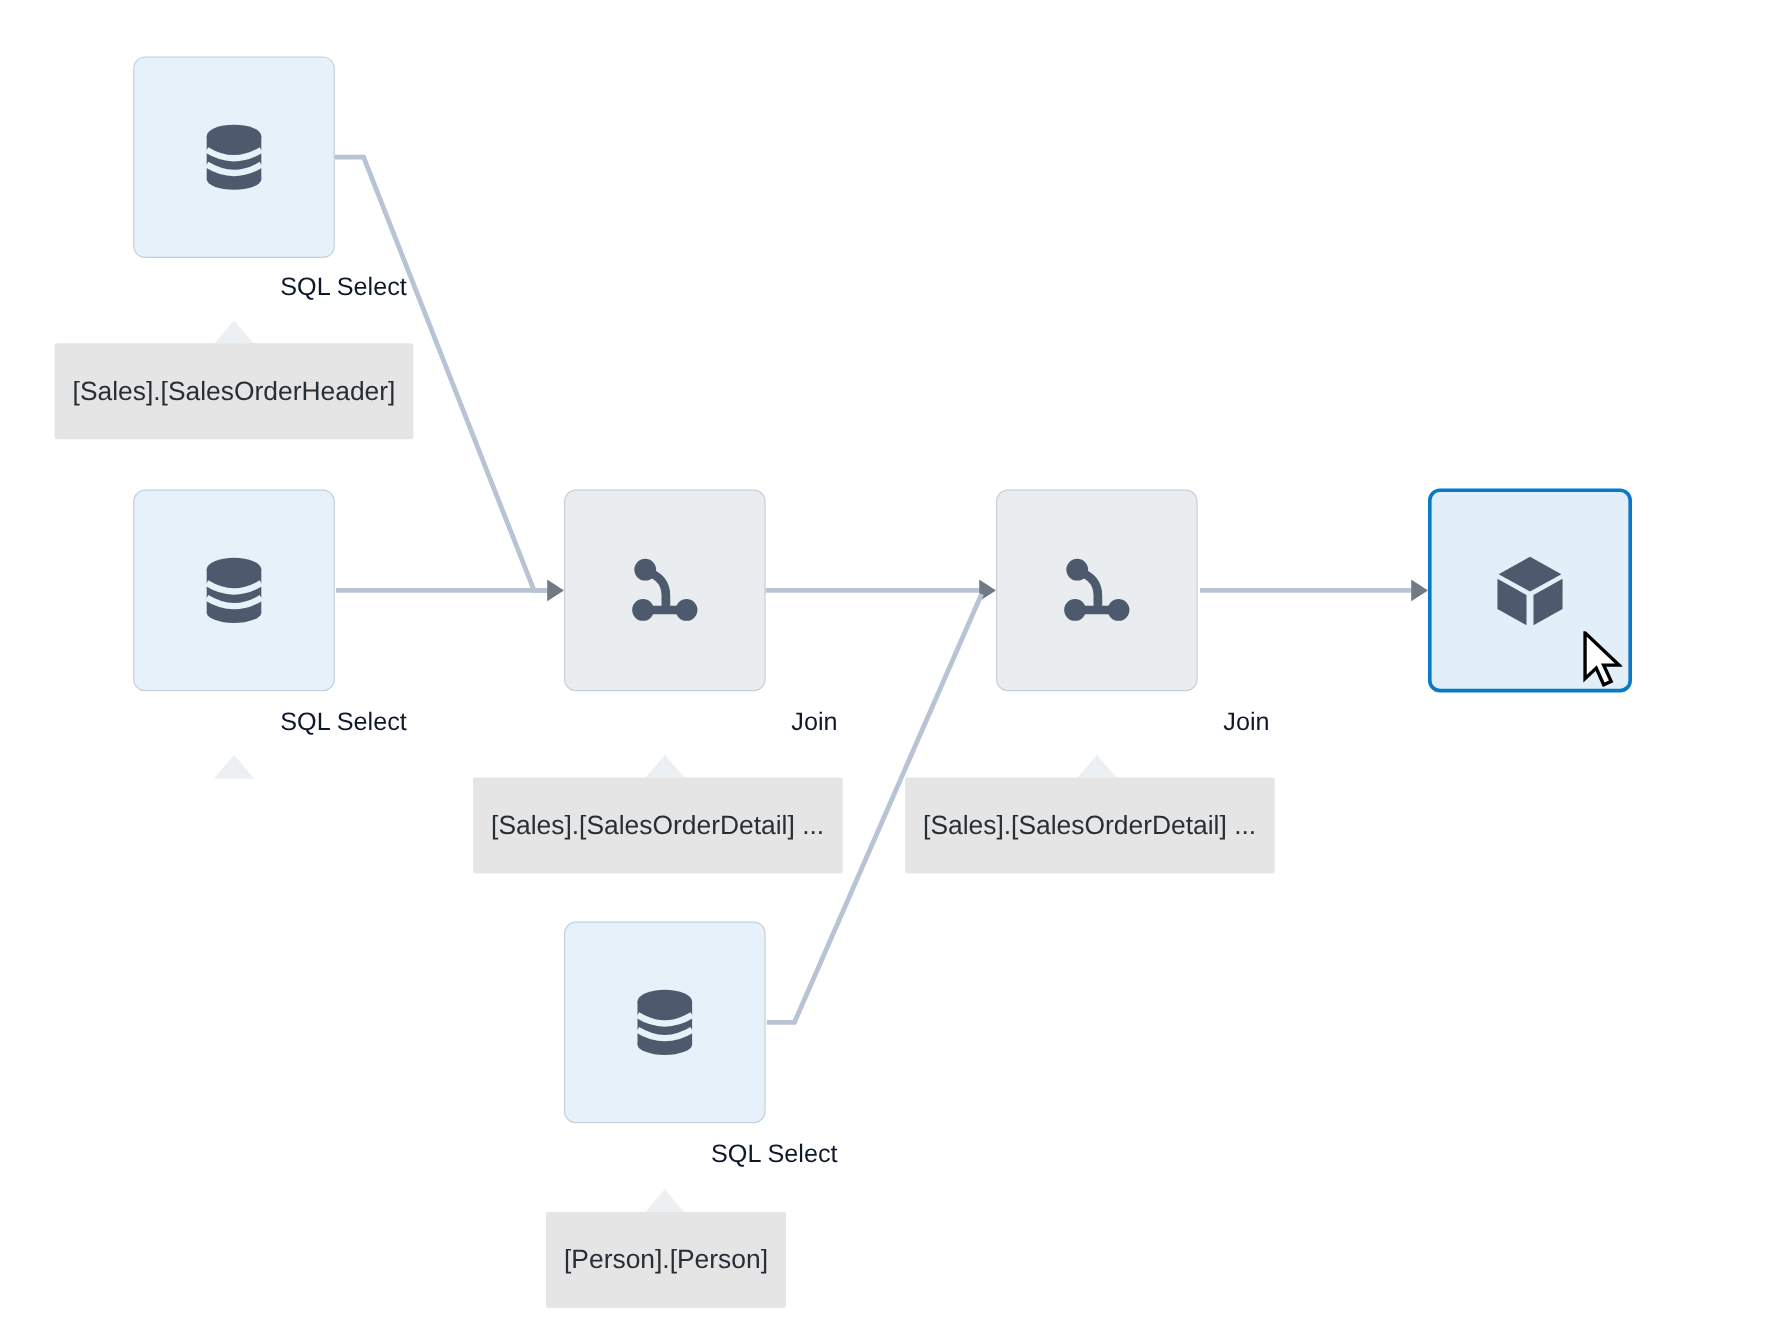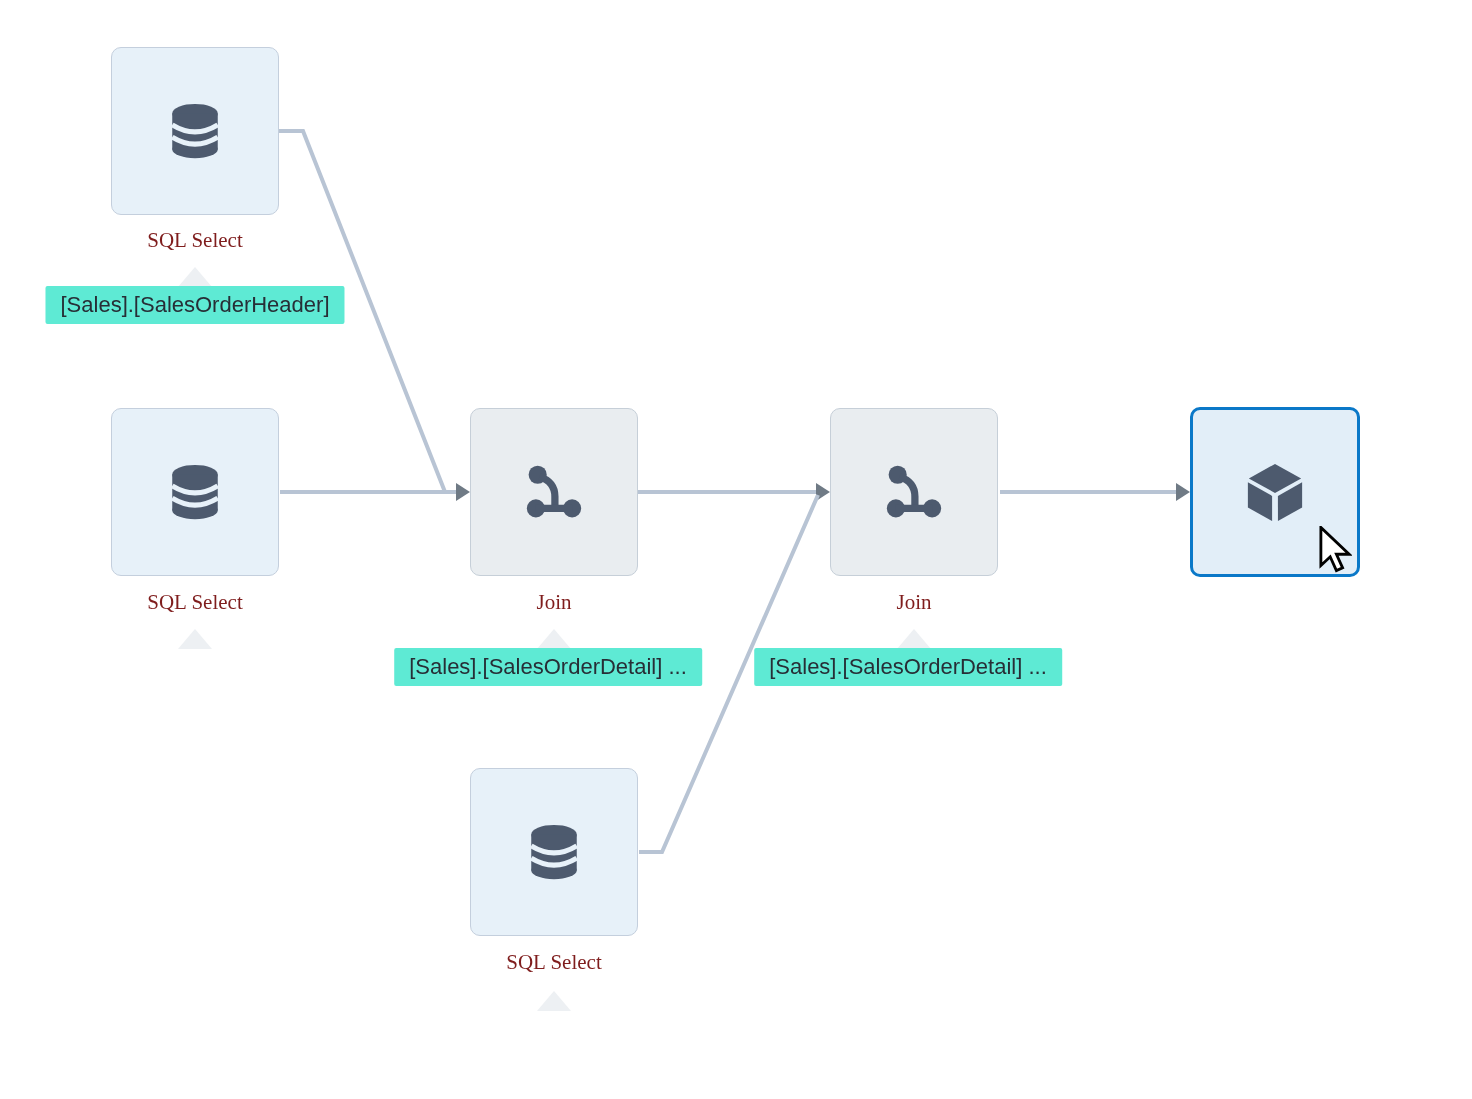--- a/index.html
+++ b/index.html
@@ -42,44 +42,43 @@
   }
   .node.selected {
     background: #e2eef8;
     border: 3px solid #0a78c8;
     width: 170px;
     height: 170px;
   }
   .node-label {
     position: absolute;
     width: 288px;
-    text-align: center;
+    text-align: right;
     font-size: 21px;
-    color: #7f1d1d;
-    z-index: 2;
-    font-family: Liberation Serif, serif;
+    color: #0f172a;
+    z-index: 2;
   }
   .caret {
     position: absolute;
     width: 0;
     height: 0;
     border-left: 17px solid transparent;
     border-right: 17px solid transparent;
     border-bottom: 20px solid #edf0f3;
     transform: translateX(-50%);
     z-index: 2;
   }
   .tooltip {
     position: absolute;
     transform: translateX(-50%);
-    background: #5eead4;
+    background: #e5e5e5;
     color: #272e36;
     font-size: 22px;
     line-height: 28px;
-    padding: 5px 15px;
+    padding: 26px 15px;
     white-space: nowrap;
     border-radius: 2px;
     z-index: 2;
   }
   .cursor {
     position: absolute;
     z-index: 10;
     pointer-events: none;
   }
 </style>
@@ -184,18 +183,19 @@
         <ellipse cx="32" cy="13" rx="26" ry="11"></ellipse>
         <rect x="6" y="13" width="52" height="41"></rect>
         <ellipse cx="32" cy="54" rx="26" ry="10"></ellipse>
       </g>
       <path d="M6 26 Q32 42 58 26" fill="none" stroke="#e7f1f9" stroke-width="6"></path>
       <path d="M6 40 Q32 56 58 40" fill="none" stroke="#e7f1f9" stroke-width="6"></path>
     </svg>
   </div>
   <div class="node-label" style="left:410px;top:950px">SQL Select</div>
   <div class="caret" style="left:554px;top:991px"></div>
+  <div class="tooltip" style="left:555px;top:1010px">[Person].[Person]</div>
 
   <svg class="cursor" style="left:1318px;top:526px" width="34" height="48" viewBox="0 0 24 34">
     <polygon points="2,1 2,28 8.6,21.8 13,31.6 17.4,29.6 13,20 22,20" fill="#ffffff" stroke="#000000" stroke-width="2" stroke-linejoin="miter"></polygon>
   </svg>
 
 </div>
 
 </body></html>

